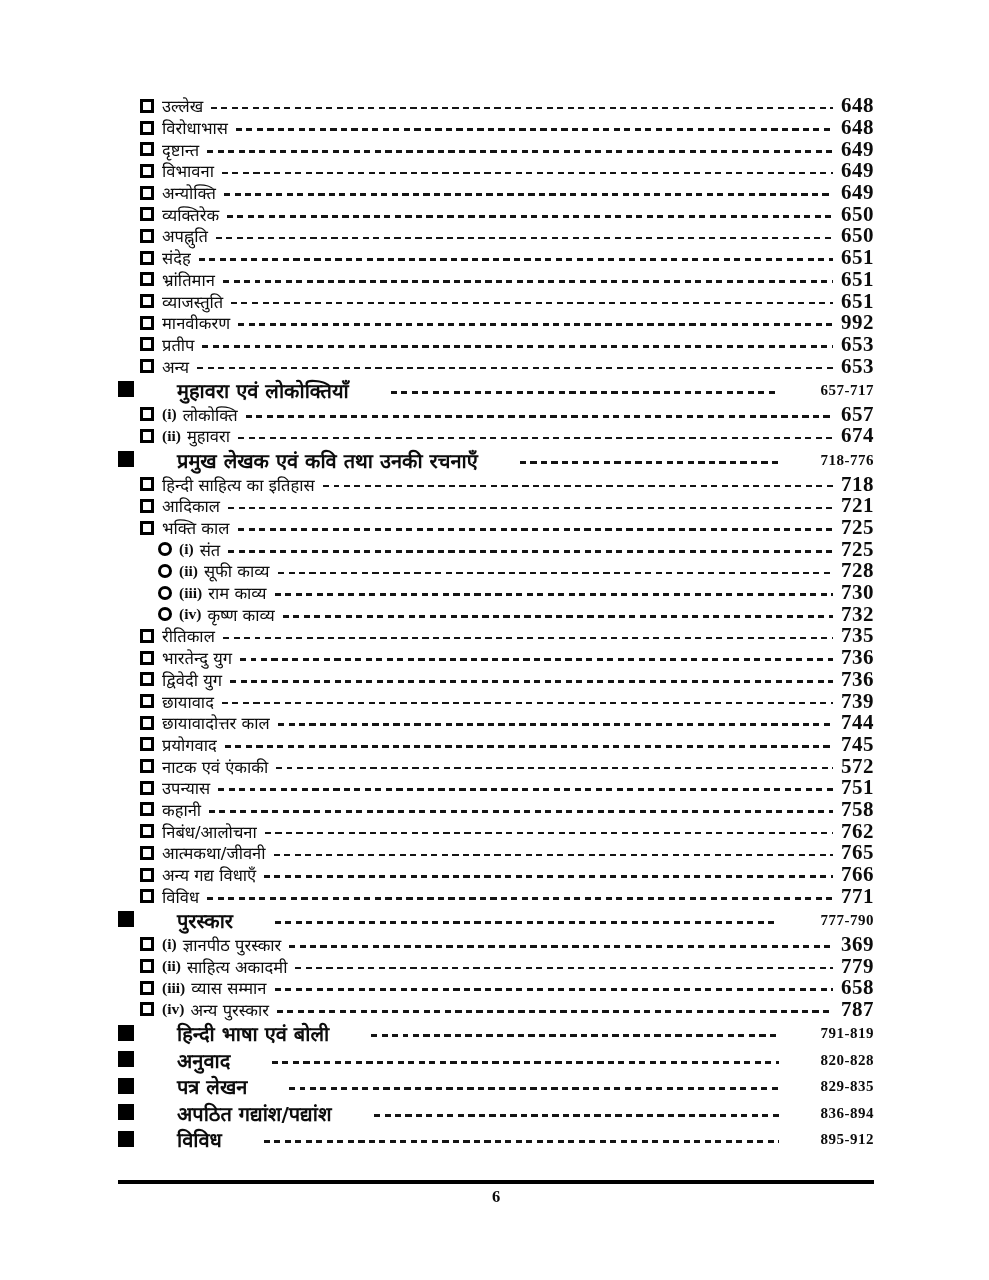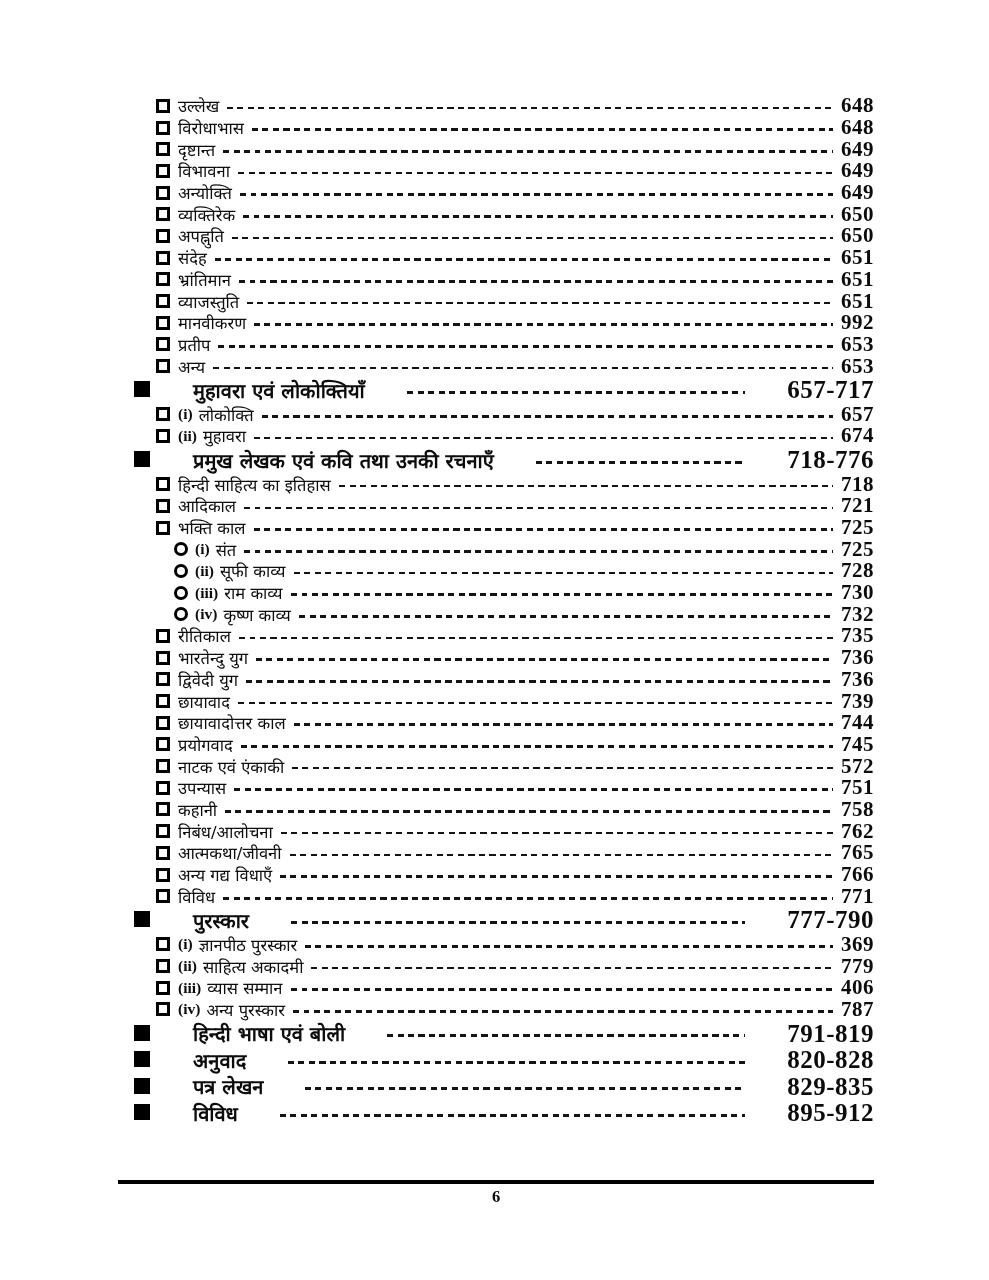--- a/index.html
+++ b/index.html
@@ -13,21 +13,21 @@
   }
   .page {
     position: relative;
     width: 989px;
     height: 1280px;
     background: #ffffff;
     overflow: hidden;
   }
   .toc {
     position: absolute;
-    left: 134px;
+    left: 118px;
     right: 115px;
     top: 95px;
   }
   .row {
     display: flex;
     align-items: center;
     width: 100%;
   }
   .lvl2, .lvl3 {
     height: 21.7px;
@@ -81,21 +81,21 @@
   }
   .lvl1 .leader { height: 3px; }
   .pagenum {
     flex: 0 0 auto;
     font-family: "Liberation Serif", serif;
     font-weight: bold;
     font-size: 21px;
     white-space: nowrap;
     letter-spacing: 0.5px;
   }
-  .lvl1 .pagenum { font-size: 25px; text-align: center; }
+  .lvl1 .pagenum { font-size: 15px; text-align: center; }
   .footer-rule {
     position: absolute;
     left: 118px;
     right: 115px;
     top: 1180px;
     height: 4px;
     background: #000;
   }
   .footer-page {
     position: absolute;
@@ -360,21 +360,21 @@
         <span class="prefix">(ii)</span>
         <span class="label">साहित्य अकादमी</span>
         <span class="leader"></span>
         <span class="pagenum">779</span>
       </div>
       <div class="row lvl2">
         <span class="bullet b2"></span>
         <span class="prefix">(iii)</span>
         <span class="label">व्यास सम्मान</span>
         <span class="leader"></span>
-        <span class="pagenum">406</span>
+        <span class="pagenum">658</span>
       </div>
       <div class="row lvl2">
         <span class="bullet b2"></span>
         <span class="prefix">(iv)</span>
         <span class="label">अन्य पुरस्कार</span>
         <span class="leader"></span>
         <span class="pagenum">787</span>
       </div>
       <div class="row lvl1">
         <span class="bullet b1"></span>
@@ -386,20 +386,26 @@
         <span class="bullet b1"></span>
         <span class="label">अनुवाद</span>
         <span class="leader"></span>
         <span class="pagenum">820-828</span>
       </div>
       <div class="row lvl1">
         <span class="bullet b1"></span>
         <span class="label">पत्र लेखन</span>
         <span class="leader"></span>
         <span class="pagenum">829-835</span>
+      </div>
+      <div class="row lvl1">
+        <span class="bullet b1"></span>
+        <span class="label">अपठित गद्यांश/पद्यांश</span>
+        <span class="leader"></span>
+        <span class="pagenum">836-894</span>
       </div>
       <div class="row lvl1">
         <span class="bullet b1"></span>
         <span class="label">विविध</span>
         <span class="leader"></span>
         <span class="pagenum">895-912</span>
       </div>
     </div>
   <div class="footer-rule"></div>
   <div class="footer-page">6</div>

